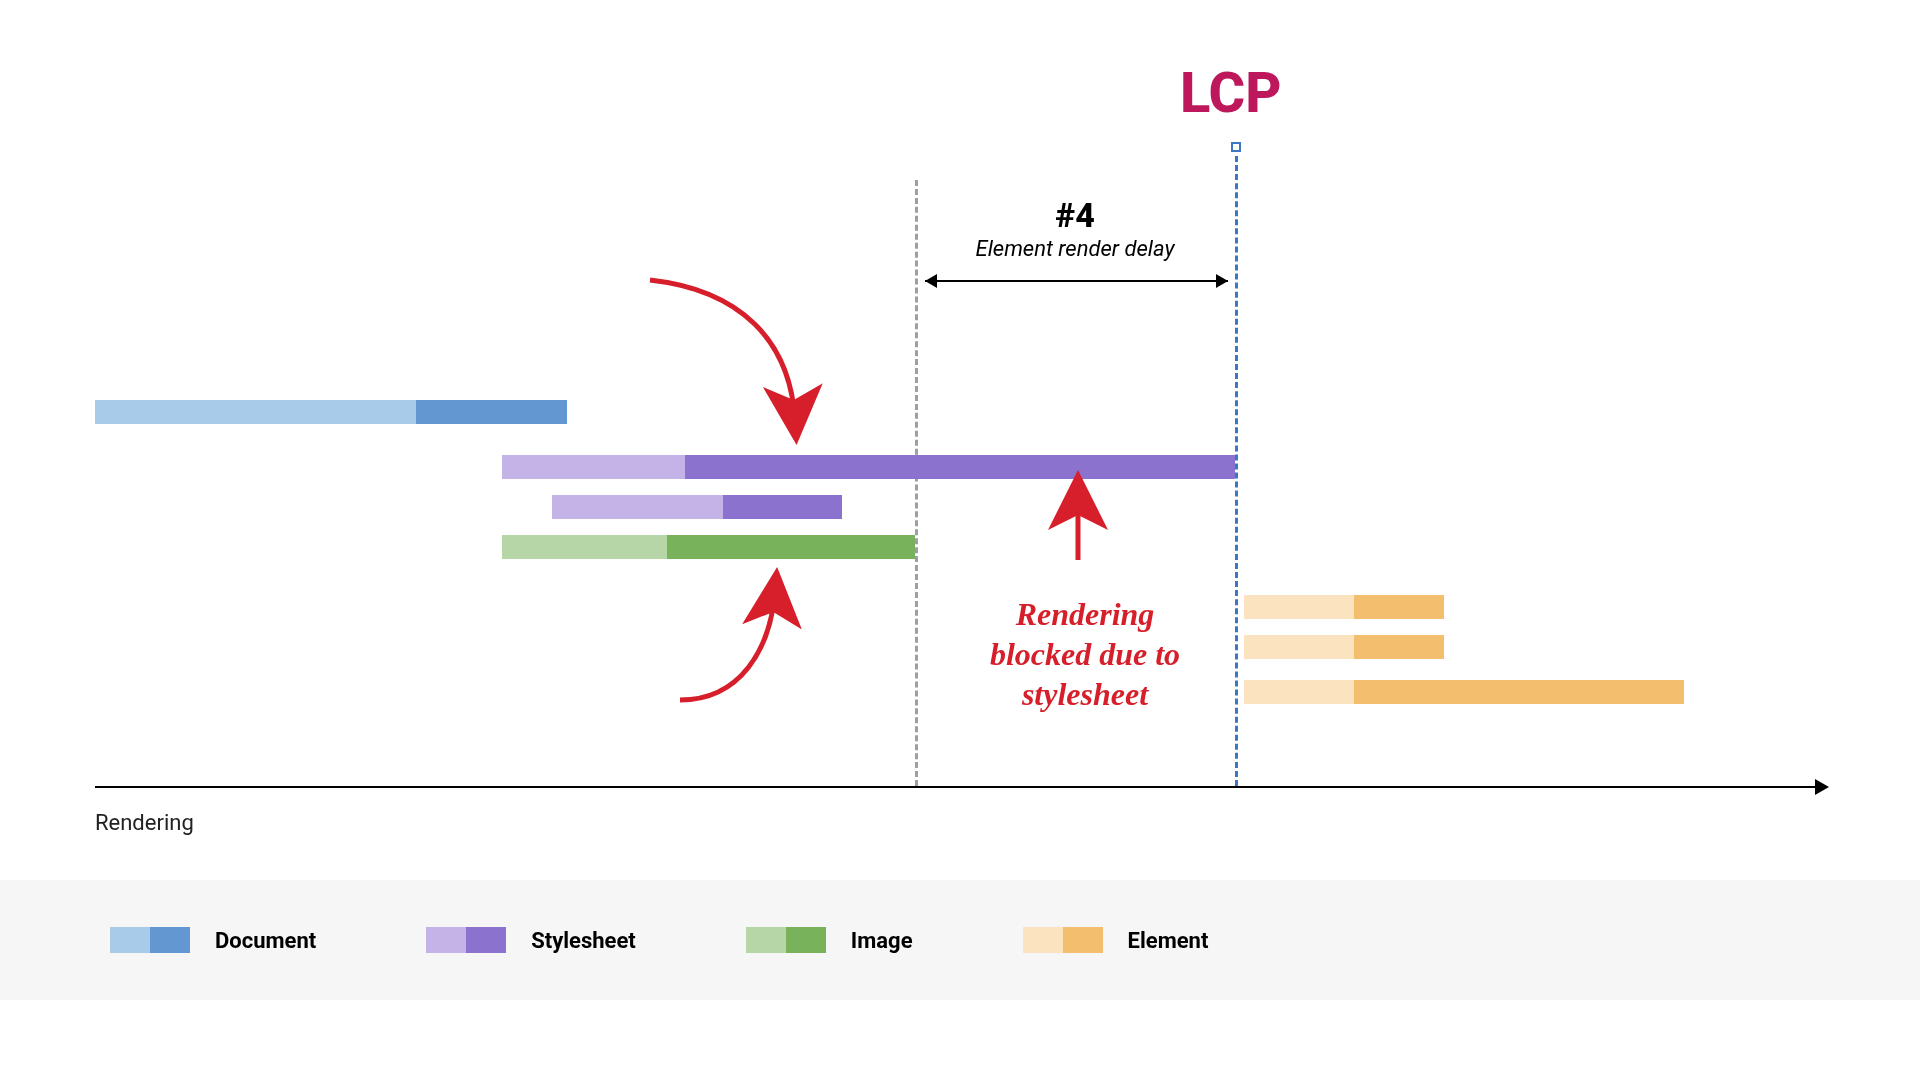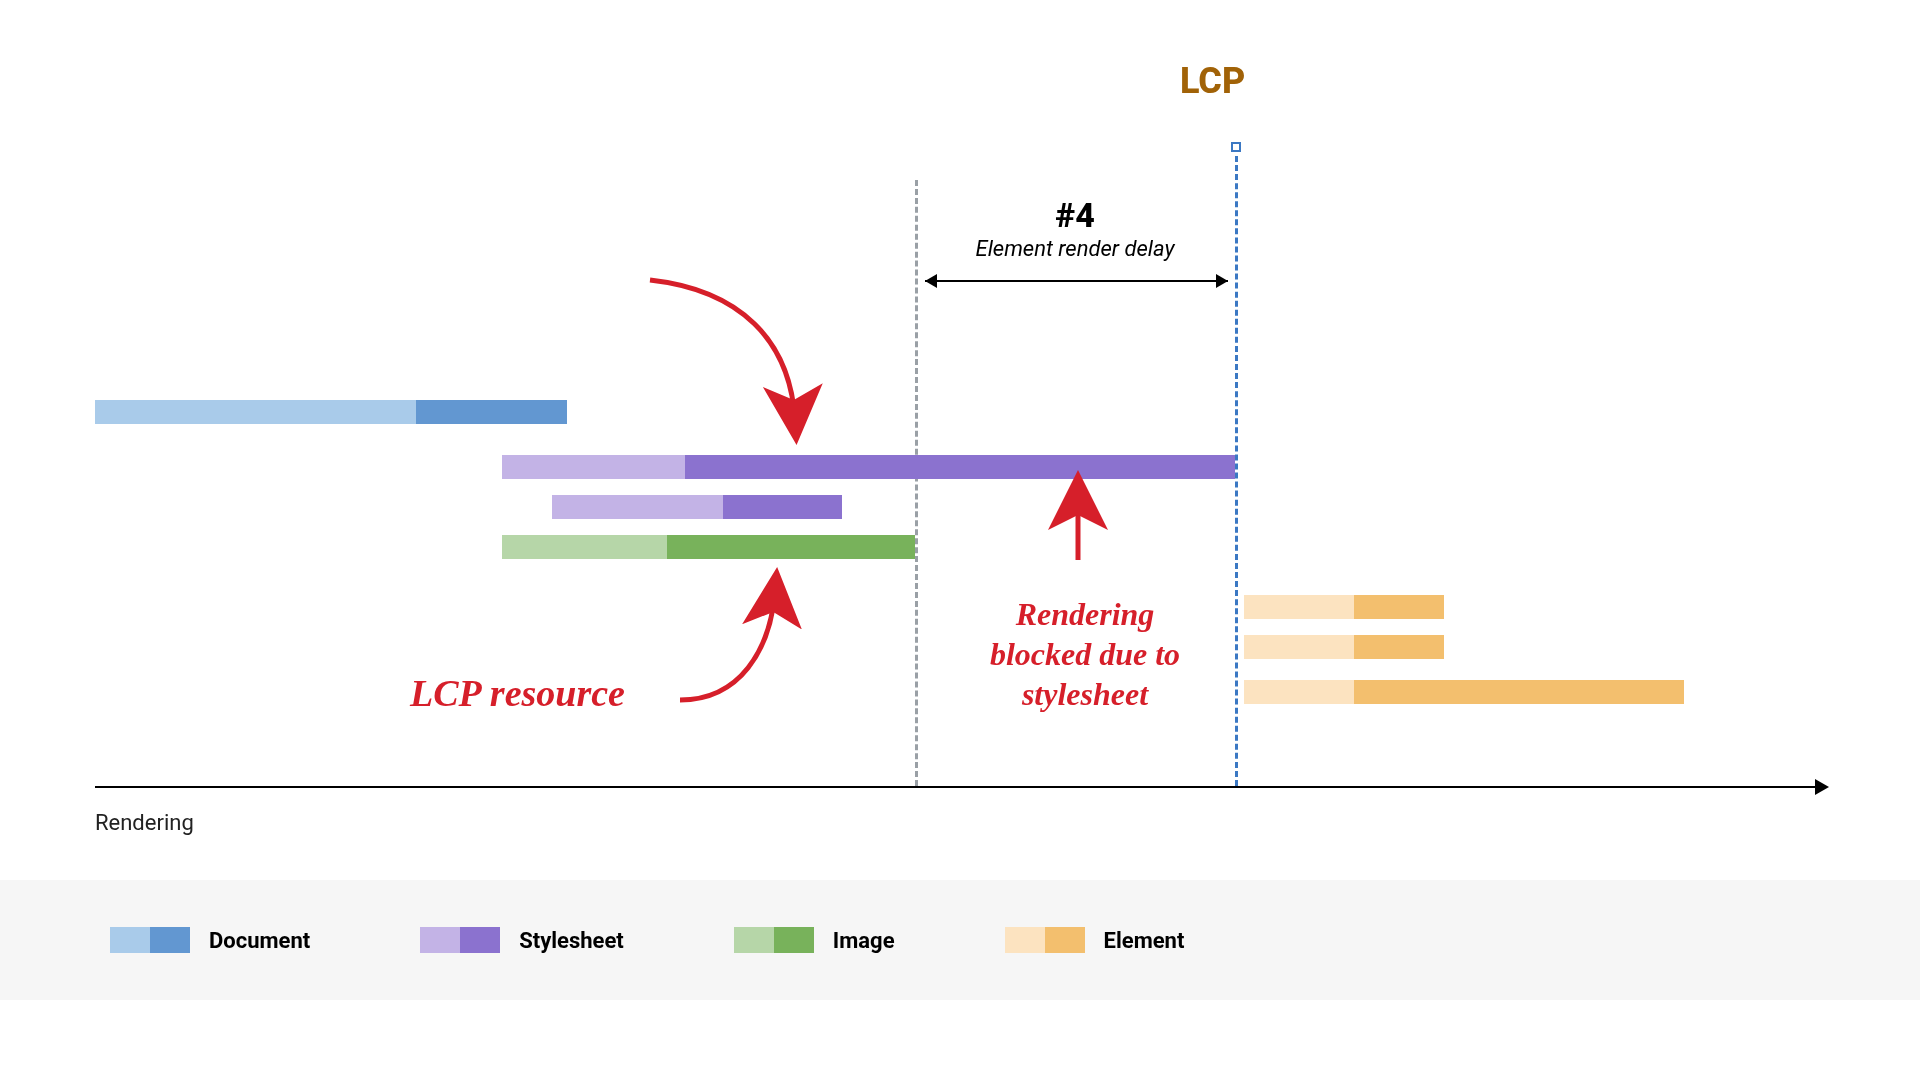--- a/index.html
+++ b/index.html
@@ -51,22 +51,22 @@
     position: absolute;
     top: -6px;
     border-top: 7px solid transparent;
     border-bottom: 7px solid transparent;
   }
   .hmarker::before { left: 0; border-right: 12px solid #000; }
   .hmarker::after  { right: 0; border-left: 12px solid #000; }
   .lcp-title {
     position: absolute;
     font-weight: 800;
-    font-size: 36px;
-    color: #a16207;
+    font-size: 56px;
+    color: #be185d;
   }
   .lcp-pin {
     position: absolute;
     width: 10px; height: 10px;
     border: 2px solid #3b78c3;
     background: #fff;
   }
   .seg4-title { position:absolute; font-weight:800; font-size:34px; text-align:center; }
   .seg4-sub   { position:absolute; font-size:22px; text-align:center;font-style:italic; }
   .handwrite {
@@ -89,21 +89,21 @@
     height: 120px;
     background: #f6f6f6;
     display: flex;
     align-items: center;
     gap: 110px;
     padding-left: 110px;
   }
   .legend-item {
     display: flex;
     align-items: center;
-    gap: 19px;
+    gap: 25px;
     font-size: 22px;
     font-weight: 700;
   }
   .swatch {
     width: 80px; height: 26px;
     display: flex;
   }
   .swatch > div { height: 100%; width: 50%; }
   svg.arrow { position: absolute; overflow: visible; pointer-events:none; }
 </style>
@@ -148,21 +148,20 @@
   </div>
   <div class="bar" style="left:1244px; top:635px; width:200px;">
     <div class="seg-a" style="width:55%; background:#fce3c0;"></div>
     <div class="seg-b" style="width:45%; background:#f3bf6e;"></div>
   </div>
   <div class="bar" style="left:1244px; top:680px; width:440px;">
     <div class="seg-a" style="width:25%; background:#fce3c0;"></div>
     <div class="seg-b" style="width:75%; background:#f3bf6e;"></div>
   </div>
 
-  <div class="handwrite" style="left:410px; top:670px; font-size:38px;">LCP resource</div>
   <div class="handwrite" style="left:945px; top:594px; width:280px; font-size:32px; white-space:pre-line;">Rendering
 blocked due to
 stylesheet</div>
 
   <svg class="arrow" style="left:0; top:0;" width="1920" height="1080">
     <defs>
       <marker id="ah-red" markerWidth="14" markerHeight="14" refX="7" refY="6" orient="auto">
         <path d="M0,0 L12,6 L0,12 L3,6 Z" fill="#d61f2a"></path>
       </marker>
     </defs>

